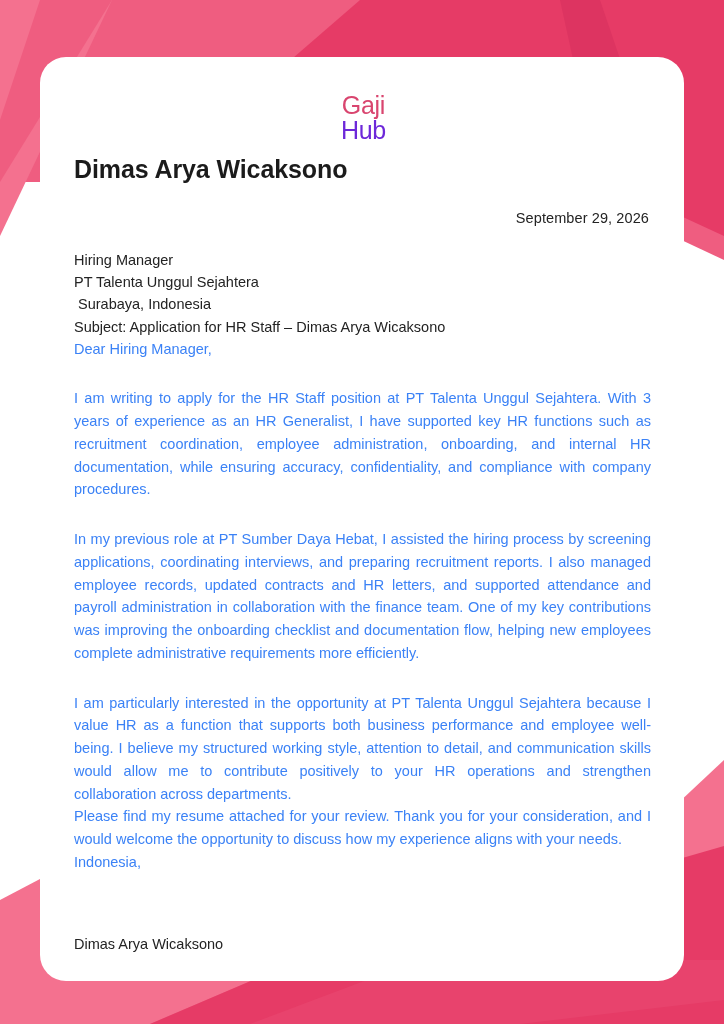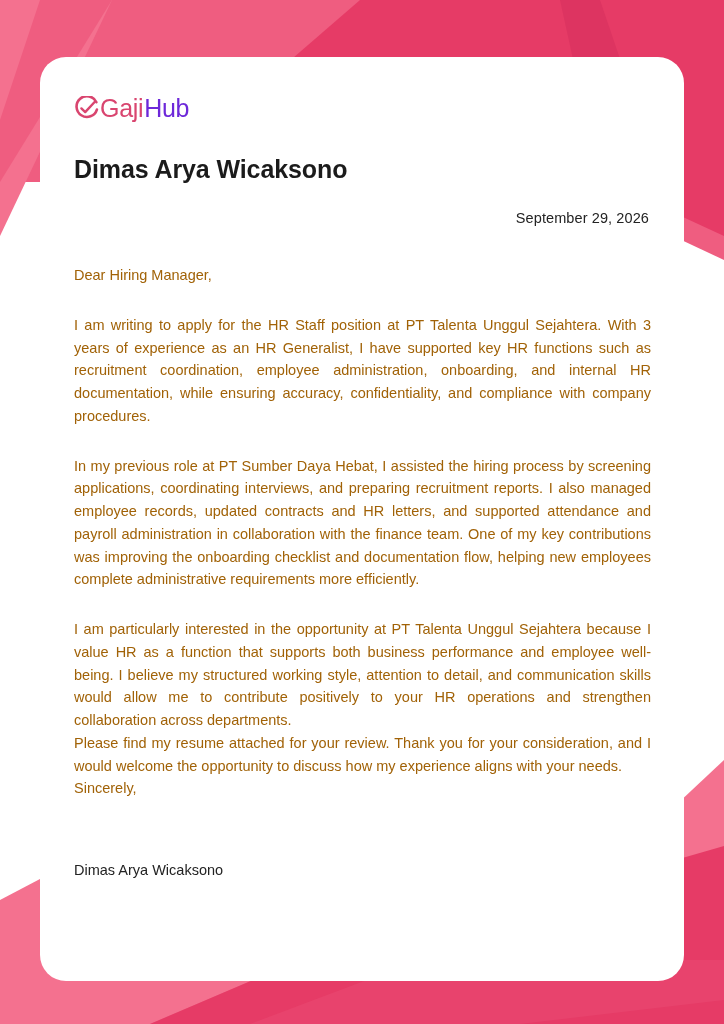--- a/index.html
+++ b/index.html
@@ -37,20 +37,21 @@
     z-index:2;
     padding:36px 32px 0 32px;
   }
 
   
   .logo-row {
     display:flex;
     align-items:center;
     height:30px;
     margin-left:2px;
+    flex-direction:column;
   }
   .logo-mark { display:block; }
   .logo-word {
     font-size:25px;
     letter-spacing:-0.3px;
     font-weight:500;
     line-height:1;
     margin-left:1px;
   }
   .logo-gaji { color:#d9456f; }
@@ -82,25 +83,24 @@
     margin-top:23px;
     margin-left:2px;
     font-size:14.5px;
     color:#232323;
     line-height:1.53;
     white-space:pre-wrap;
   }
 
   
   #letter-body {
-    margin-top:38px;
     margin-left:2px;
     margin-right:1px;
     font-size:14.5px;
-    color:#a16207;
+    color:#3b82f6;
     line-height:1.57;
   }
   .salutation { margin-bottom:27px; }
   .para {
     text-align:justify;
     text-justify:inter-word;
     margin-bottom:27px;
     white-space:pre-line;
   }
   .para:last-of-type { margin-bottom:0; }
@@ -165,25 +165,29 @@
       <path d="M7.4 12.4 L11.2 16.1 L20.6 6.0" fill="none" stroke="#d9456f" stroke-width="2.4" stroke-linecap="round" stroke-linejoin="round"></path>
     </svg>
     <span class="logo-word logo-gaji">Gaji</span>
     <span class="logo-word logo-hub">Hub</span>
   </div>
 
   <h1 id="applicant-name">Dimas Arya Wicaksono</h1>
 
   <div id="letter-date">September 29, 2026</div>
 
+  <div id="recipient-block">Hiring Manager
+PT Talenta Unggul Sejahtera
+ Surabaya, Indonesia
+Subject: Application for HR Staff – Dimas Arya Wicaksono</div>
 
   <div id="letter-body">
     <div class="salutation">Dear Hiring Manager,</div>
     <p class="para">I am writing to apply for the HR Staff position at PT Talenta Unggul Sejahtera. With 3 years of experience as an HR Generalist, I have supported key HR functions such as recruitment coordination, employee administration, onboarding, and internal HR documentation, while ensuring accuracy, confidentiality, and compliance with company procedures.</p>
     <p class="para">In my previous role at PT Sumber Daya Hebat, I assisted the hiring process by screening applications, coordinating interviews, and preparing recruitment reports. I also managed employee records, updated contracts and HR letters, and supported attendance and payroll administration in collaboration with the finance team. One of my key contributions was improving the onboarding checklist and documentation flow, helping new employees complete administrative requirements more efficiently.</p>
     <p class="para">I am particularly interested in the opportunity at PT Talenta Unggul Sejahtera because I value HR as a function that supports both business performance and employee well-being. I believe my structured working style, attention to detail, and communication skills would allow me to contribute positively to your HR operations and strengthen collaboration across departments.
 Please find my resume attached for your review. Thank you for your consideration, and I would welcome the opportunity to discuss how my experience aligns with your needs.</p>
-    <div class="closing">Sincerely,</div>
+    <div class="closing">Indonesia,</div>
   </div>
 
   <div id="signature-name">Dimas Arya Wicaksono</div>
 
 </div>
 
 </body></html>

